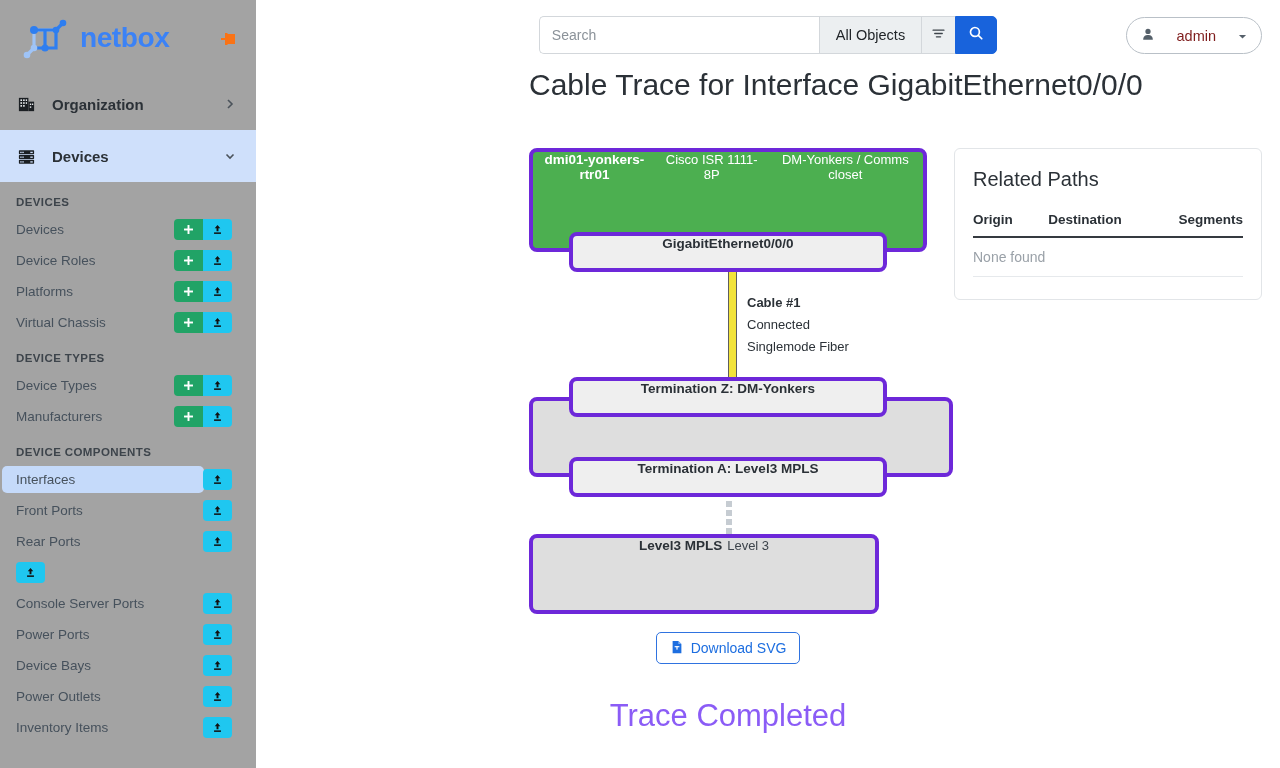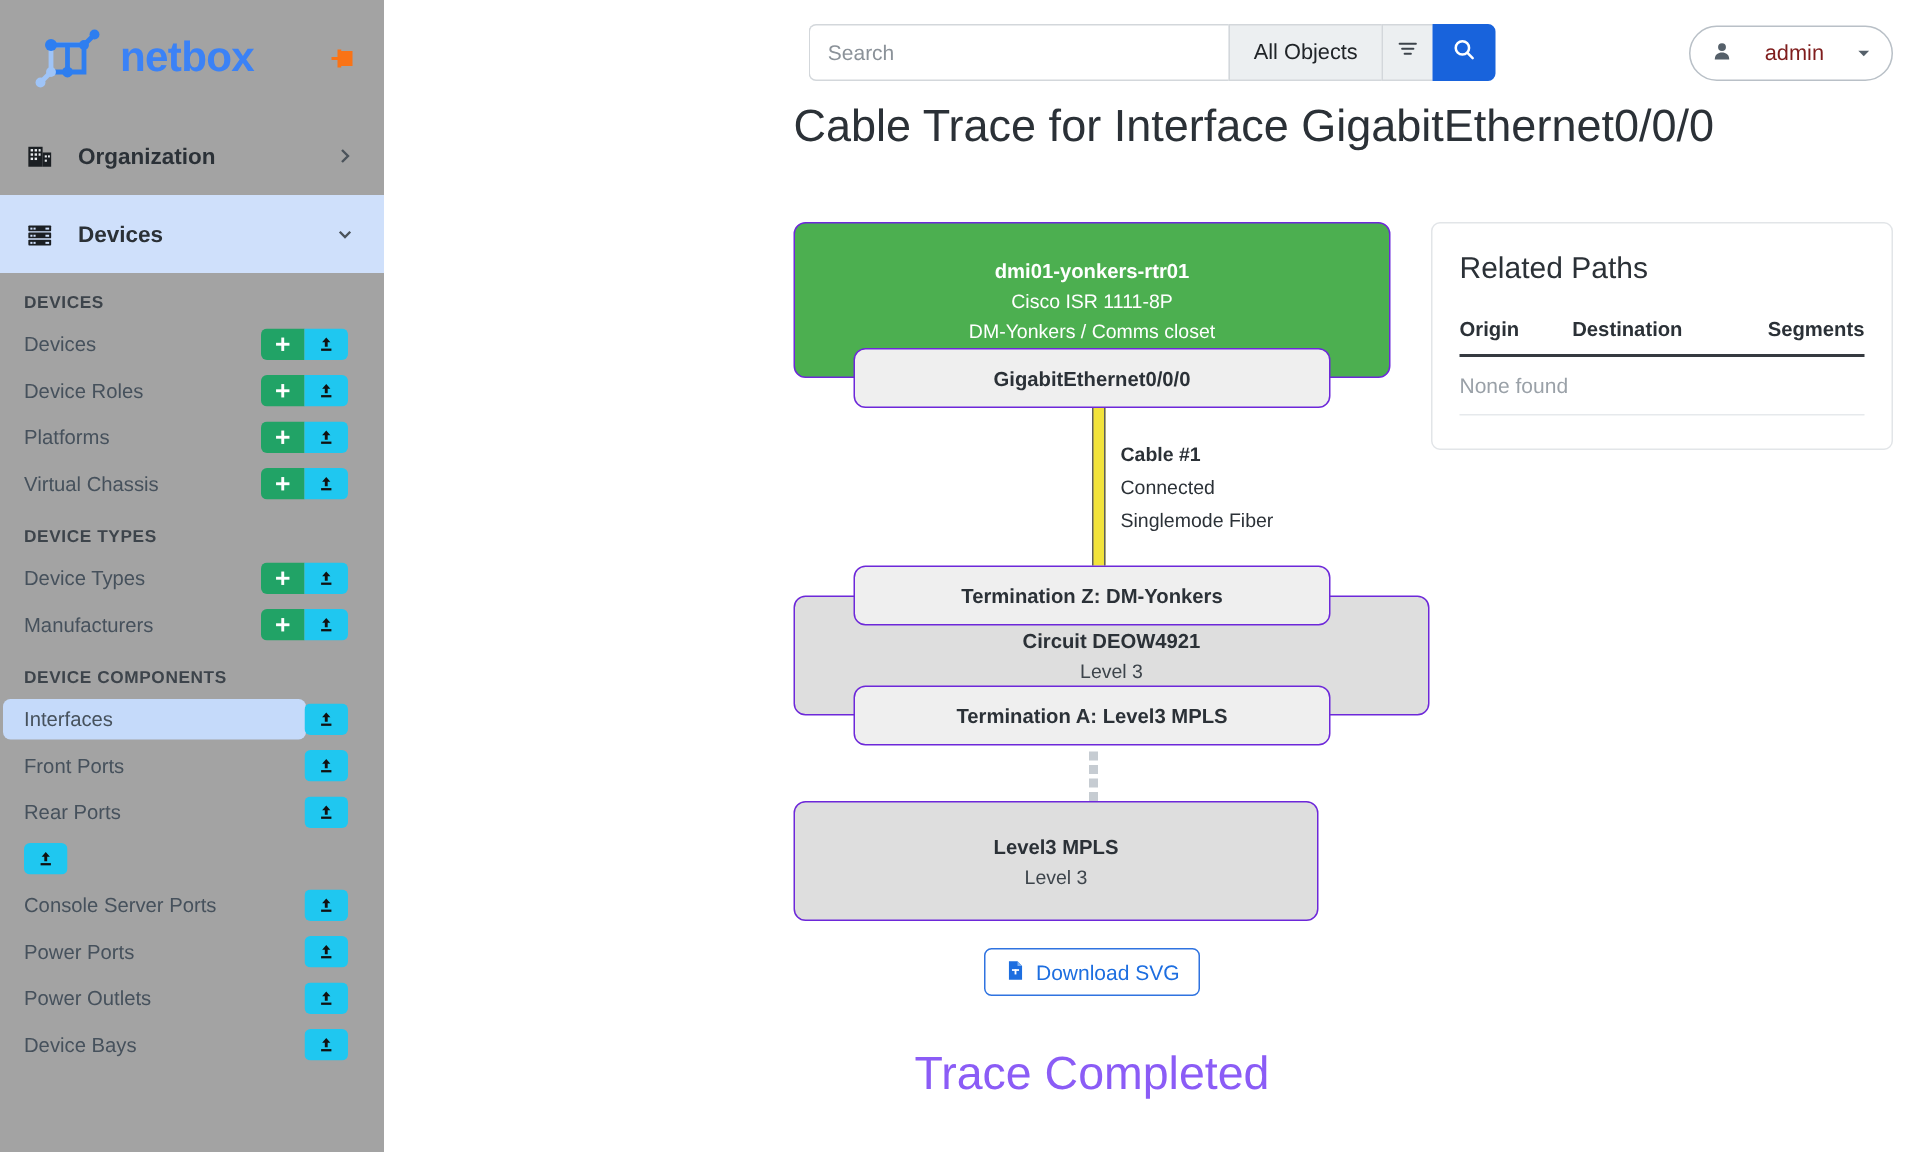--- a/index.html
+++ b/index.html
@@ -108,22 +108,22 @@
     padding: 0 0 0 273px; margin: 0; line-height: 1;
   }
 
   .content { display: flex; padding: 48px 18px 0 273px; gap: 0; }
   .trace-col { width: 400px; min-width: 400px; }
   .right-col { flex: 1; padding-left: 25px; }
 
   
   .trace { position: relative; width: 398px; }
   .node {
-    border: 1px solid #6d28d9; border-radius: 8px;
-    display: flex; flex-direction: column; 
+    border: 4px solid #6d28d9; border-radius: 8px;
+    display: flex; 
     justify-content: center; text-align: center;
   }
   .node-device {
     background: #4CAF50; color: #ffffff;
     height: 104px; width: 398px; gap: 5px; cursor: pointer;
   }
   .node-device .n1 { font-size: 13.5px; font-weight: 700; }
   .node-device .n2, .node-device .n3 { font-size: 13px; font-weight: 400; }
 
   .node-term {
@@ -448,32 +448,43 @@
       <span class="btns">
         <span class="btn-imp">
             <svg viewBox="0 0 16 16" width="11" height="11" fill="#111">
               <path d="M8 1.5 L12 6 H9.4 V10.5 H6.6 V6 H4 Z"></path>
               <rect x="3" y="12.2" width="10" height="2.2"></rect>
             </svg>
           </span>
       </span>
     </div>
     <div class="menu-row">
+      <span class="ml">Device Bays</span>
+      <span class="btns">
+        <span class="btn-imp">
+            <svg viewBox="0 0 16 16" width="11" height="11" fill="#111">
+              <path d="M8 1.5 L12 6 H9.4 V10.5 H6.6 V6 H4 Z"></path>
+              <rect x="3" y="12.2" width="10" height="2.2"></rect>
+            </svg>
+          </span>
+      </span>
+    </div>
+    <div class="menu-row">
       <span class="ml">Power Outlets</span>
       <span class="btns">
         <span class="btn-imp">
             <svg viewBox="0 0 16 16" width="11" height="11" fill="#111">
               <path d="M8 1.5 L12 6 H9.4 V10.5 H6.6 V6 H4 Z"></path>
               <rect x="3" y="12.2" width="10" height="2.2"></rect>
             </svg>
           </span>
       </span>
     </div>
     <div class="menu-row">
-      <span class="ml">Device Bays</span>
+      <span class="ml">Inventory Items</span>
       <span class="btns">
         <span class="btn-imp">
             <svg viewBox="0 0 16 16" width="11" height="11" fill="#111">
               <path d="M8 1.5 L12 6 H9.4 V10.5 H6.6 V6 H4 Z"></path>
               <rect x="3" y="12.2" width="10" height="2.2"></rect>
             </svg>
           </span>
       </span>
     </div>
   </aside>

